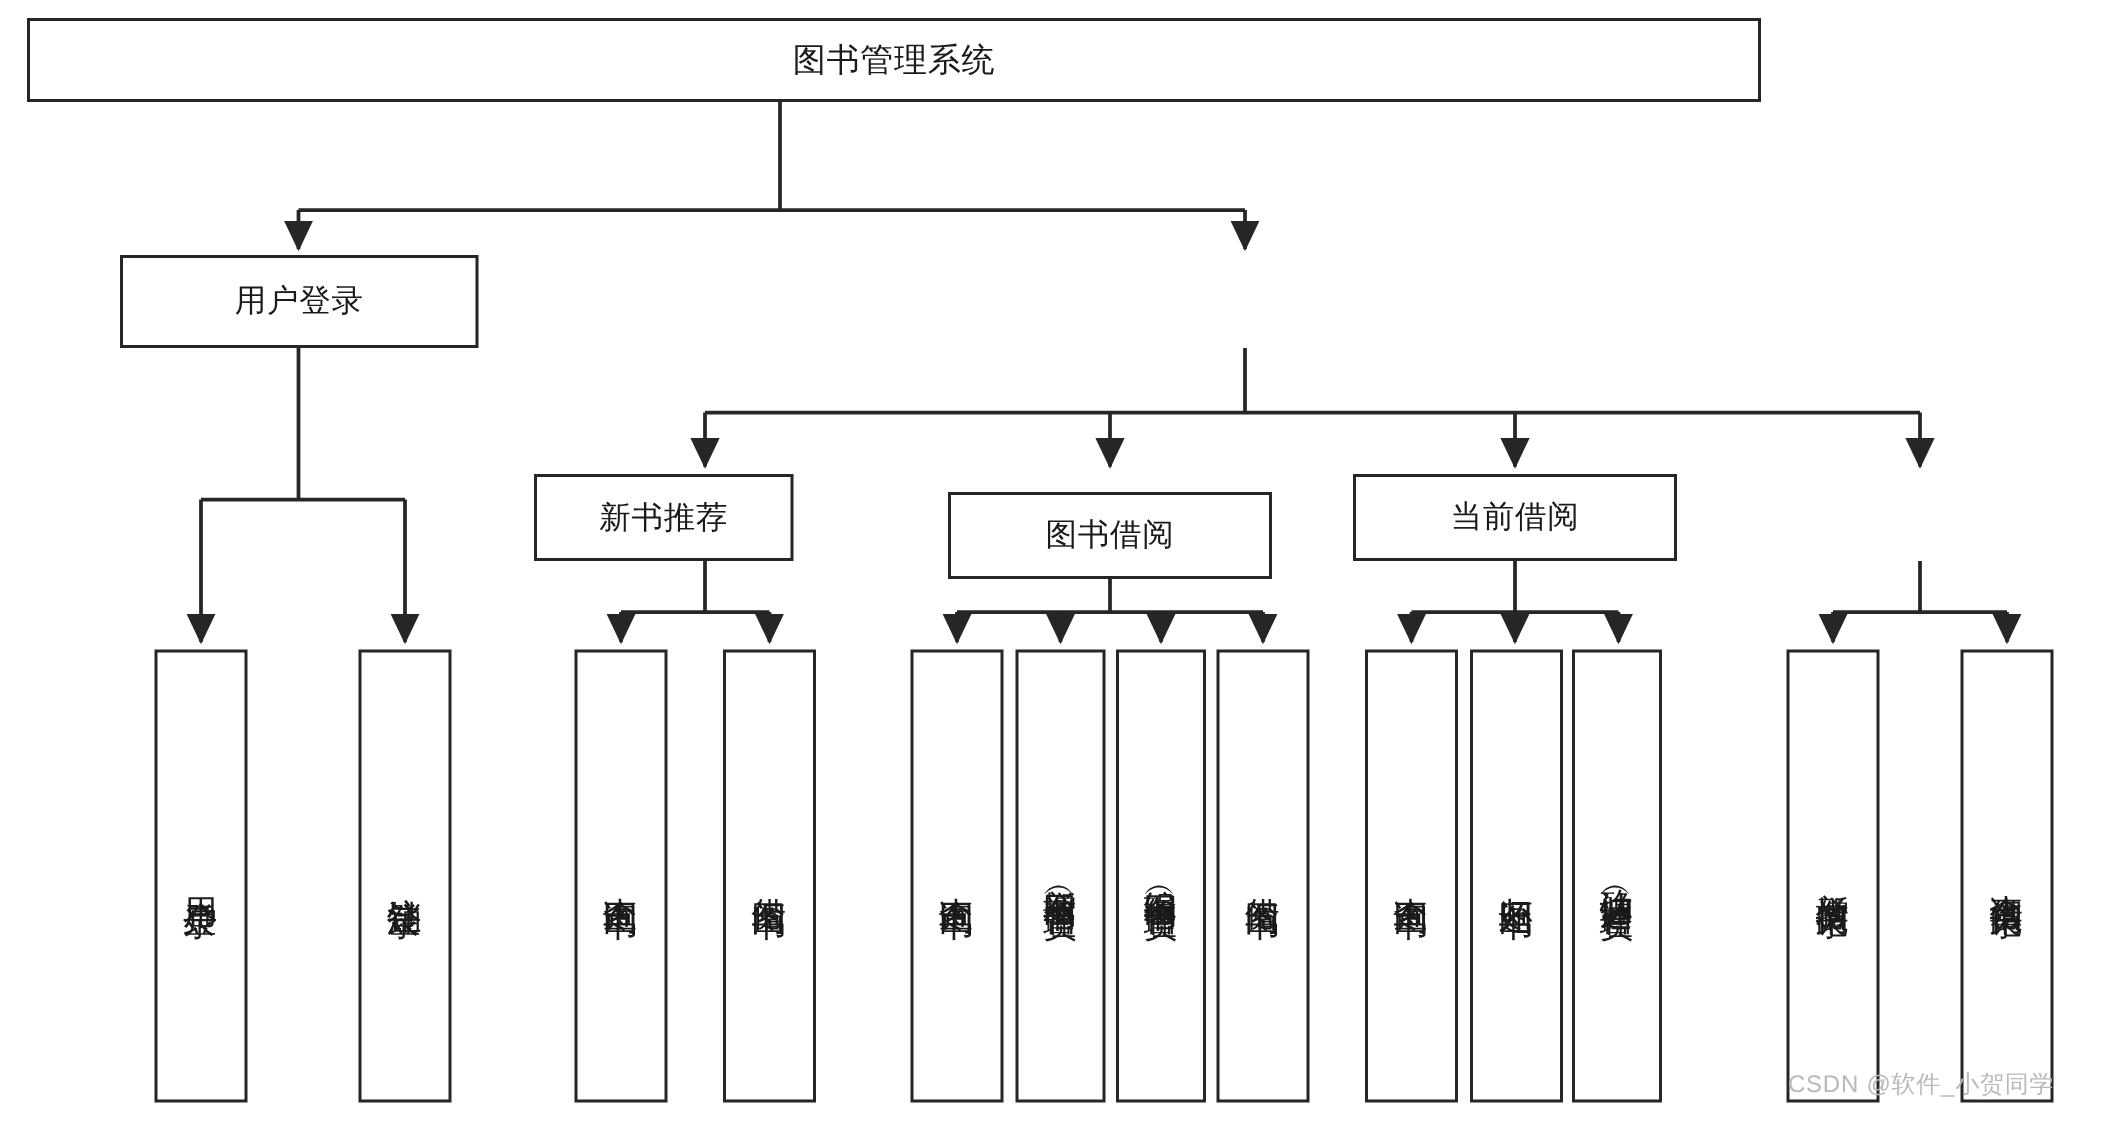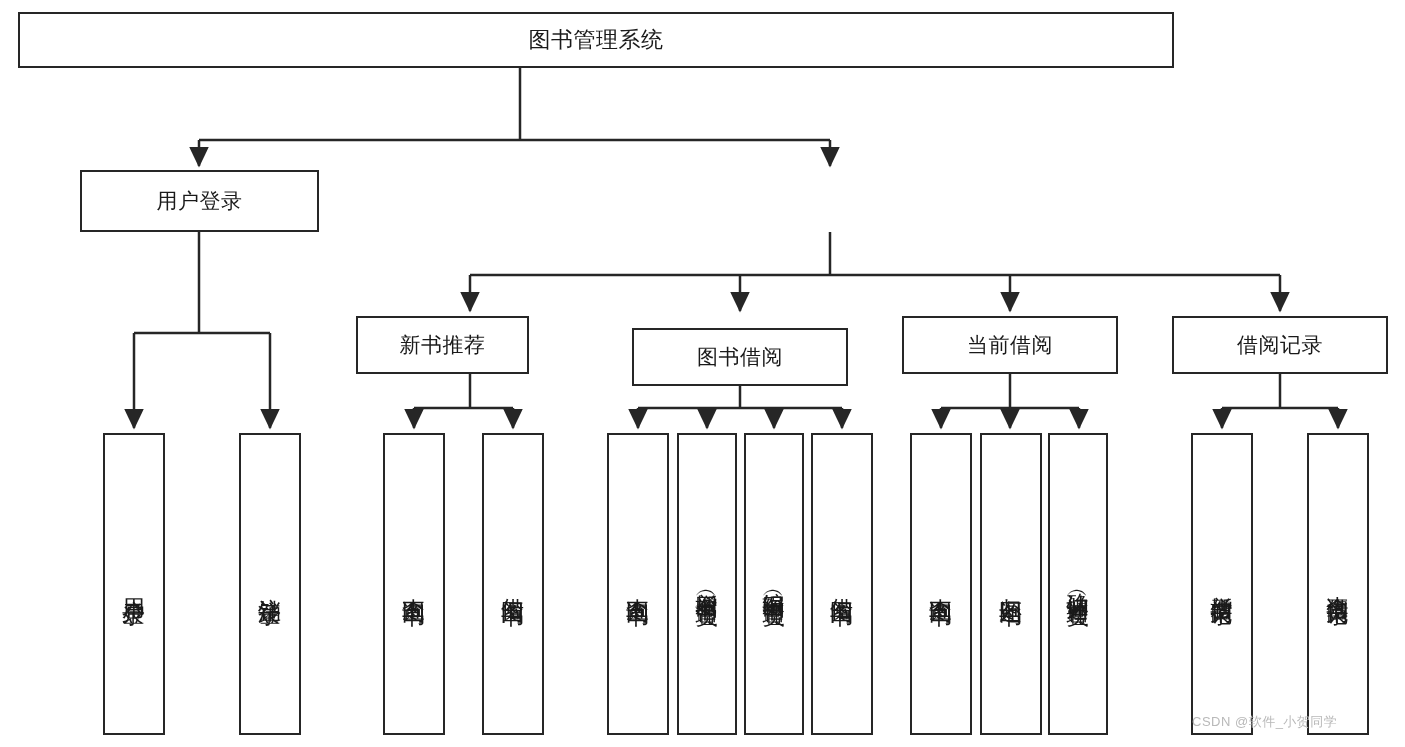--- a/index.html
+++ b/index.html
@@ -61,21 +61,21 @@
     font-size: 23px;
     line-height: 1.05;
     letter-spacing: 2px;
     white-space: nowrap;
   }
   .node.vert.tall .node-label {
     font-size: 22px;
   }
   .watermark {
     position: absolute;
-    font-size: 13px;
+    font-size: 16px;
     color: #b9b9b9;
     white-space: nowrap;
     letter-spacing: 0.5px;
   }
 </style>
 </head>
 <body>
 
 <div id="diagram-canvas">
 
@@ -140,23 +140,20 @@
 
   <div class="node horiz" style="left:356px; top:316px; width:173px; height:58px;font-family:Liberation Serif, serif;">
     <span class="node-label">新书推荐</span>
   </div>
   <div class="node horiz" style="left:632px; top:328px; width:216px; height:58px;">
     <span class="node-label">图书借阅</span>
   </div>
   <div class="node horiz" style="left:902px; top:316px; width:216px; height:58px;">
     <span class="node-label">当前借阅</span>
   </div>
-  <div class="node horiz" style="left:1172px; top:316px; width:216px; height:58px;">
-    <span class="node-label">借阅记录</span>
-  </div>
 
   <div class="node vert" style="left:103px; top:433px; width:62px; height:302px;">
     <span class="node-label">用户登录</span>
   </div>
   <div class="node vert" style="left:239px; top:433px; width:62px; height:302px;">
     <span class="node-label">注销登录</span>
   </div>
 
   <div class="node vert" style="left:383px; top:433px; width:62px; height:302px;">
     <span class="node-label">查询图书</span>

